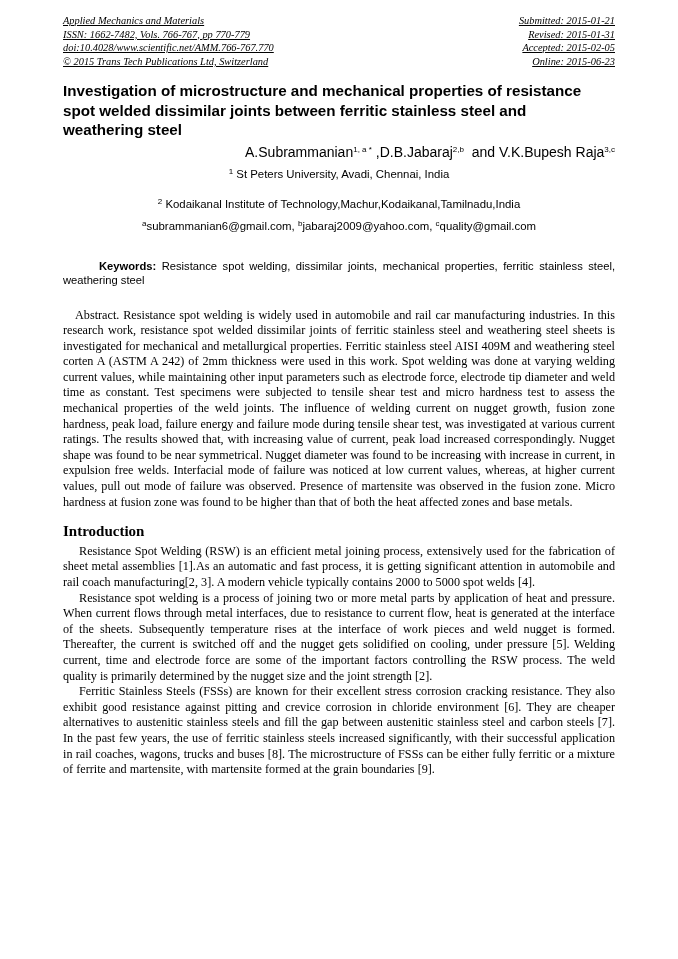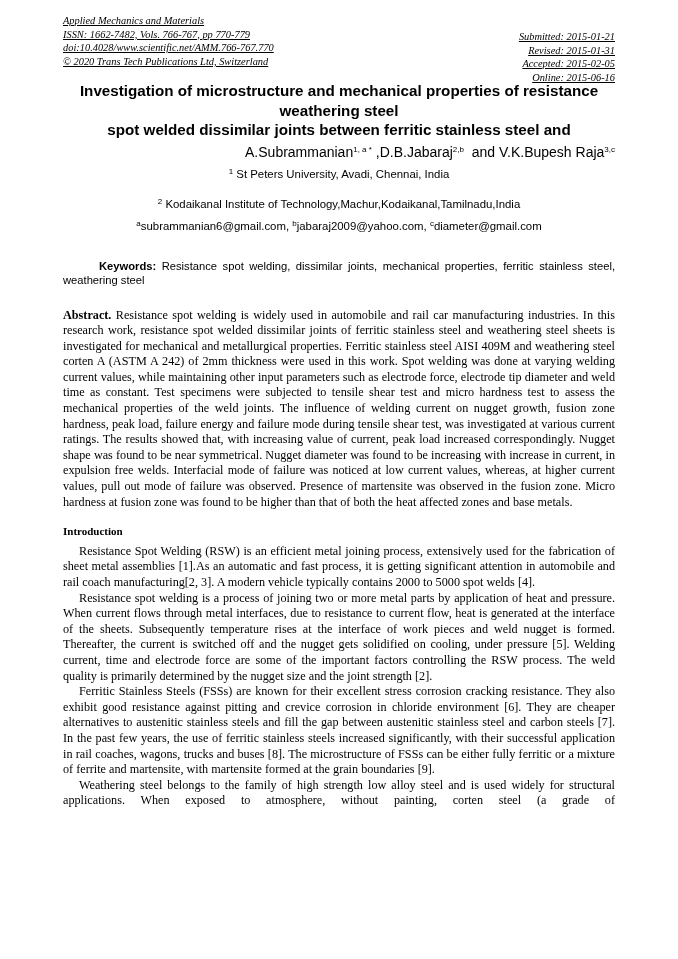--- a/index.html
+++ b/index.html
@@ -1,84 +1,83 @@
 <!DOCTYPE html>
 <html><head>
 <meta charset="utf-8">
 <style>
   html, body { margin: 0; padding: 0; background: #ffffff; }
   body { width: 678px; height: 959px; position: relative; overflow: hidden; color: #000; }
   .page { position: absolute; left: 63px; top: 14px; width: 552px; }
   .hdr { position: relative; height: 52px; font-family: "Liberation Serif", serif; font-style: italic; font-size: 10.4px; line-height: 13.6px; }
   .hdr-left { position: absolute; left: 0; top: 0; }
-  .hdr-right { position: absolute; right: 0; top: 16px; text-align: right; }
+  .hdr-right { position: absolute; right: 0; top: 0; text-align: right; }
   .hdr div div { white-space: nowrap; text-decoration: underline; }
-  .title { margin-top: 15px; font-family: "Liberation Sans", sans-serif; font-weight: bold; font-size: 15.2px; line-height: 19.5px; text-align: center; }
+  .title { margin-top: 15px; font-family: "Liberation Sans", sans-serif; font-weight: bold; font-size: 15.2px; line-height: 19.5px; text-align: left; }
   .authors { font-family: "Liberation Sans", sans-serif; font-size: 14px; line-height: 18px; text-align: right; margin-top: 3px; }
   .authors sup, .aff sup, .emails sup { font-size: 8px; vertical-align: top; position: relative; top: -2px; }
   .aff { font-family: "Liberation Sans", sans-serif; font-size: 11.4px; text-align: center; line-height: 14px; margin-top: 16px; }
   .emails { font-family: "Liberation Sans", sans-serif; font-size: 11.4px; text-align: center; line-height: 14px; margin-top: 8px; }
   .keywords { margin-top: 26px; font-family: "Liberation Sans", sans-serif; font-size: 11.2px; line-height: 14.5px; text-align: justify; }
   .keywords b { font-weight: bold; padding-left: 36px; }
   .abstract { margin-top: 20px; font-family: "Liberation Serif", serif; font-size: 12.2px; line-height: 15.6px; text-align: justify; }
-  .abstract b { font-weight: bold; }
-  .section-h { margin-top: 14px; font-family: "Liberation Serif", serif; font-weight: bold; font-size: 11px; line-height: 15.6px; }
+  .abstract b { font-weight: normal; margin-left: 12px; }
+  .section-h { margin-top: 14px; font-family: "Liberation Serif", serif; font-weight: bold; font-size: 15px; line-height: 15.6px; }
   .para { font-family: "Liberation Serif", serif; font-size: 12.2px; line-height: 15.6px; text-align: justify; text-indent: 16px; margin-top: 4px; }
   .para.first { }
   .para + .para { margin-top: 0; }
 </style>
 </head>
 <body>
 
 <div class="page">
 
   <div class="hdr">
     <div class="hdr-left">
       <div>Applied Mechanics and Materials</div>
       <div>ISSN: 1662-7482, Vols. 766-767, pp 770-779</div>
       <div>doi:10.4028/www.scientific.net/AMM.766-767.770</div>
-      <div>© 2020 Trans Tech Publications Ltd, Switzerland</div>
+      <div>© 2015 Trans Tech Publications Ltd, Switzerland</div>
     </div>
     <div class="hdr-right">
       <div>Submitted: 2015-01-21</div>
       <div>Revised: 2015-01-31</div>
       <div>Accepted: 2015-02-05</div>
-      <div>Online: 2015-06-16</div>
+      <div>Online: 2015-06-23</div>
     </div>
   </div>
 
   <div class="title">
     <div>Investigation of microstructure and mechanical properties of resistance</div>
+    <div>spot welded dissimilar joints between ferritic stainless steel and</div>
     <div>weathering steel</div>
-    <div>spot welded dissimilar joints between ferritic stainless steel and</div>
   </div>
 
   <div class="authors">
     <span>A.Subrammanian</span><sup>1, a *</sup><span> ,</span><span>D.B.Jabaraj</span><sup>2,b</sup><span style="white-space:pre">  and </span><span>V.K.Bupesh Raja</span><sup>3,c</sup>
   </div>
 
   <div class="aff" style="margin-top:6px">
     <sup>1</sup><span> St Peters University, Avadi, Chennai, India</span>
   </div>
   <div class="aff">
     <sup>2</sup><span> Kodaikanal Institute of Technology,Machur,Kodaikanal,Tamilnadu,India</span>
   </div>
 
   <div class="emails">
-    <sup>a</sup><span>subrammanian6@gmail.com, </span><sup>b</sup><span>jabaraj2009@yahoo.com, </span><sup>c</sup><span>diameter@gmail.com</span>
+    <sup>a</sup><span>subrammanian6@gmail.com, </span><sup>b</sup><span>jabaraj2009@yahoo.com, </span><sup>c</sup><span>quality@gmail.com</span>
   </div>
 
   <div class="keywords">
     <b>Keywords:</b><span> Resistance spot welding, dissimilar joints, mechanical properties, ferritic stainless steel, weathering steel</span>
   </div>
 
   <div class="abstract">
     <b>Abstract.</b><span> Resistance spot welding is widely used in automobile and rail car manufacturing industries. In this research work, resistance spot welded dissimilar joints of ferritic stainless steel and weathering steel sheets is investigated for mechanical and metallurgical properties. Ferritic stainless steel AISI 409M and weathering steel corten A (ASTM A 242) of 2mm thickness were used in this work. Spot welding was done at varying welding current values, while maintaining other input parameters such as electrode force, electrode tip diameter and weld time as constant. Test specimens were subjected to tensile shear test and micro hardness test to assess the mechanical properties of the weld joints. The influence of welding current on nugget growth, fusion zone hardness, peak load, failure energy and failure mode during tensile shear test, was investigated at various current ratings. The results showed that, with increasing value of current, peak load increased correspondingly. Nugget shape was found to be near symmetrical. Nugget diameter was found to be increasing with increase in current, in expulsion free welds. Interfacial mode of failure was noticed at low current values, whereas, at higher current values, pull out mode of failure was observed. Presence of martensite was observed in the fusion zone. Micro hardness at fusion zone was found to be higher than that of both the heat affected zones and base metals.</span>
   </div>
 
   <div class="section-h">Introduction</div>
 
   <div class="para first">Resistance Spot Welding (RSW) is an efficient metal joining process, extensively used for the fabrication of sheet metal assemblies [1].As an automatic and fast process, it is getting significant attention in automobile and rail coach  manufacturing[2, 3]. A modern vehicle typically contains 2000 to 5000 spot welds [4].</div>
   <div class="para">Resistance spot welding is a process of joining two or more metal parts by application of heat and pressure. When current flows through metal interfaces, due to resistance to current flow, heat is generated at the interface of the sheets. Subsequently temperature rises at the interface of work pieces and weld nugget is formed. Thereafter, the current is switched off and the nugget gets solidified on cooling, under pressure [5]. Welding current, time and electrode force are some of the important factors controlling the RSW process. The weld quality is primarily determined by the nugget size and the joint strength [2].</div>
   <div class="para">Ferritic Stainless Steels (FSSs) are known for their excellent stress corrosion cracking resistance. They also exhibit good resistance against pitting and crevice corrosion in chloride environment [6]. They are cheaper alternatives to austenitic stainless steels and fill the gap between austenitic stainless steel and carbon steels [7]. In the past few years, the use of ferritic stainless steels increased significantly, with their successful application in rail coaches, wagons, trucks and buses [8]. The microstructure of FSSs can be either fully ferritic or a mixture of ferrite and martensite, with martensite formed at the grain boundaries [9].</div>
-  <div class="para" style="text-align-last: justify;">Weathering steel belongs to the family of high strength low alloy steel and is used widely for structural applications. When exposed to atmosphere, without painting, corten steel (a grade of</div>
 
 </div>
 
 </body></html>

